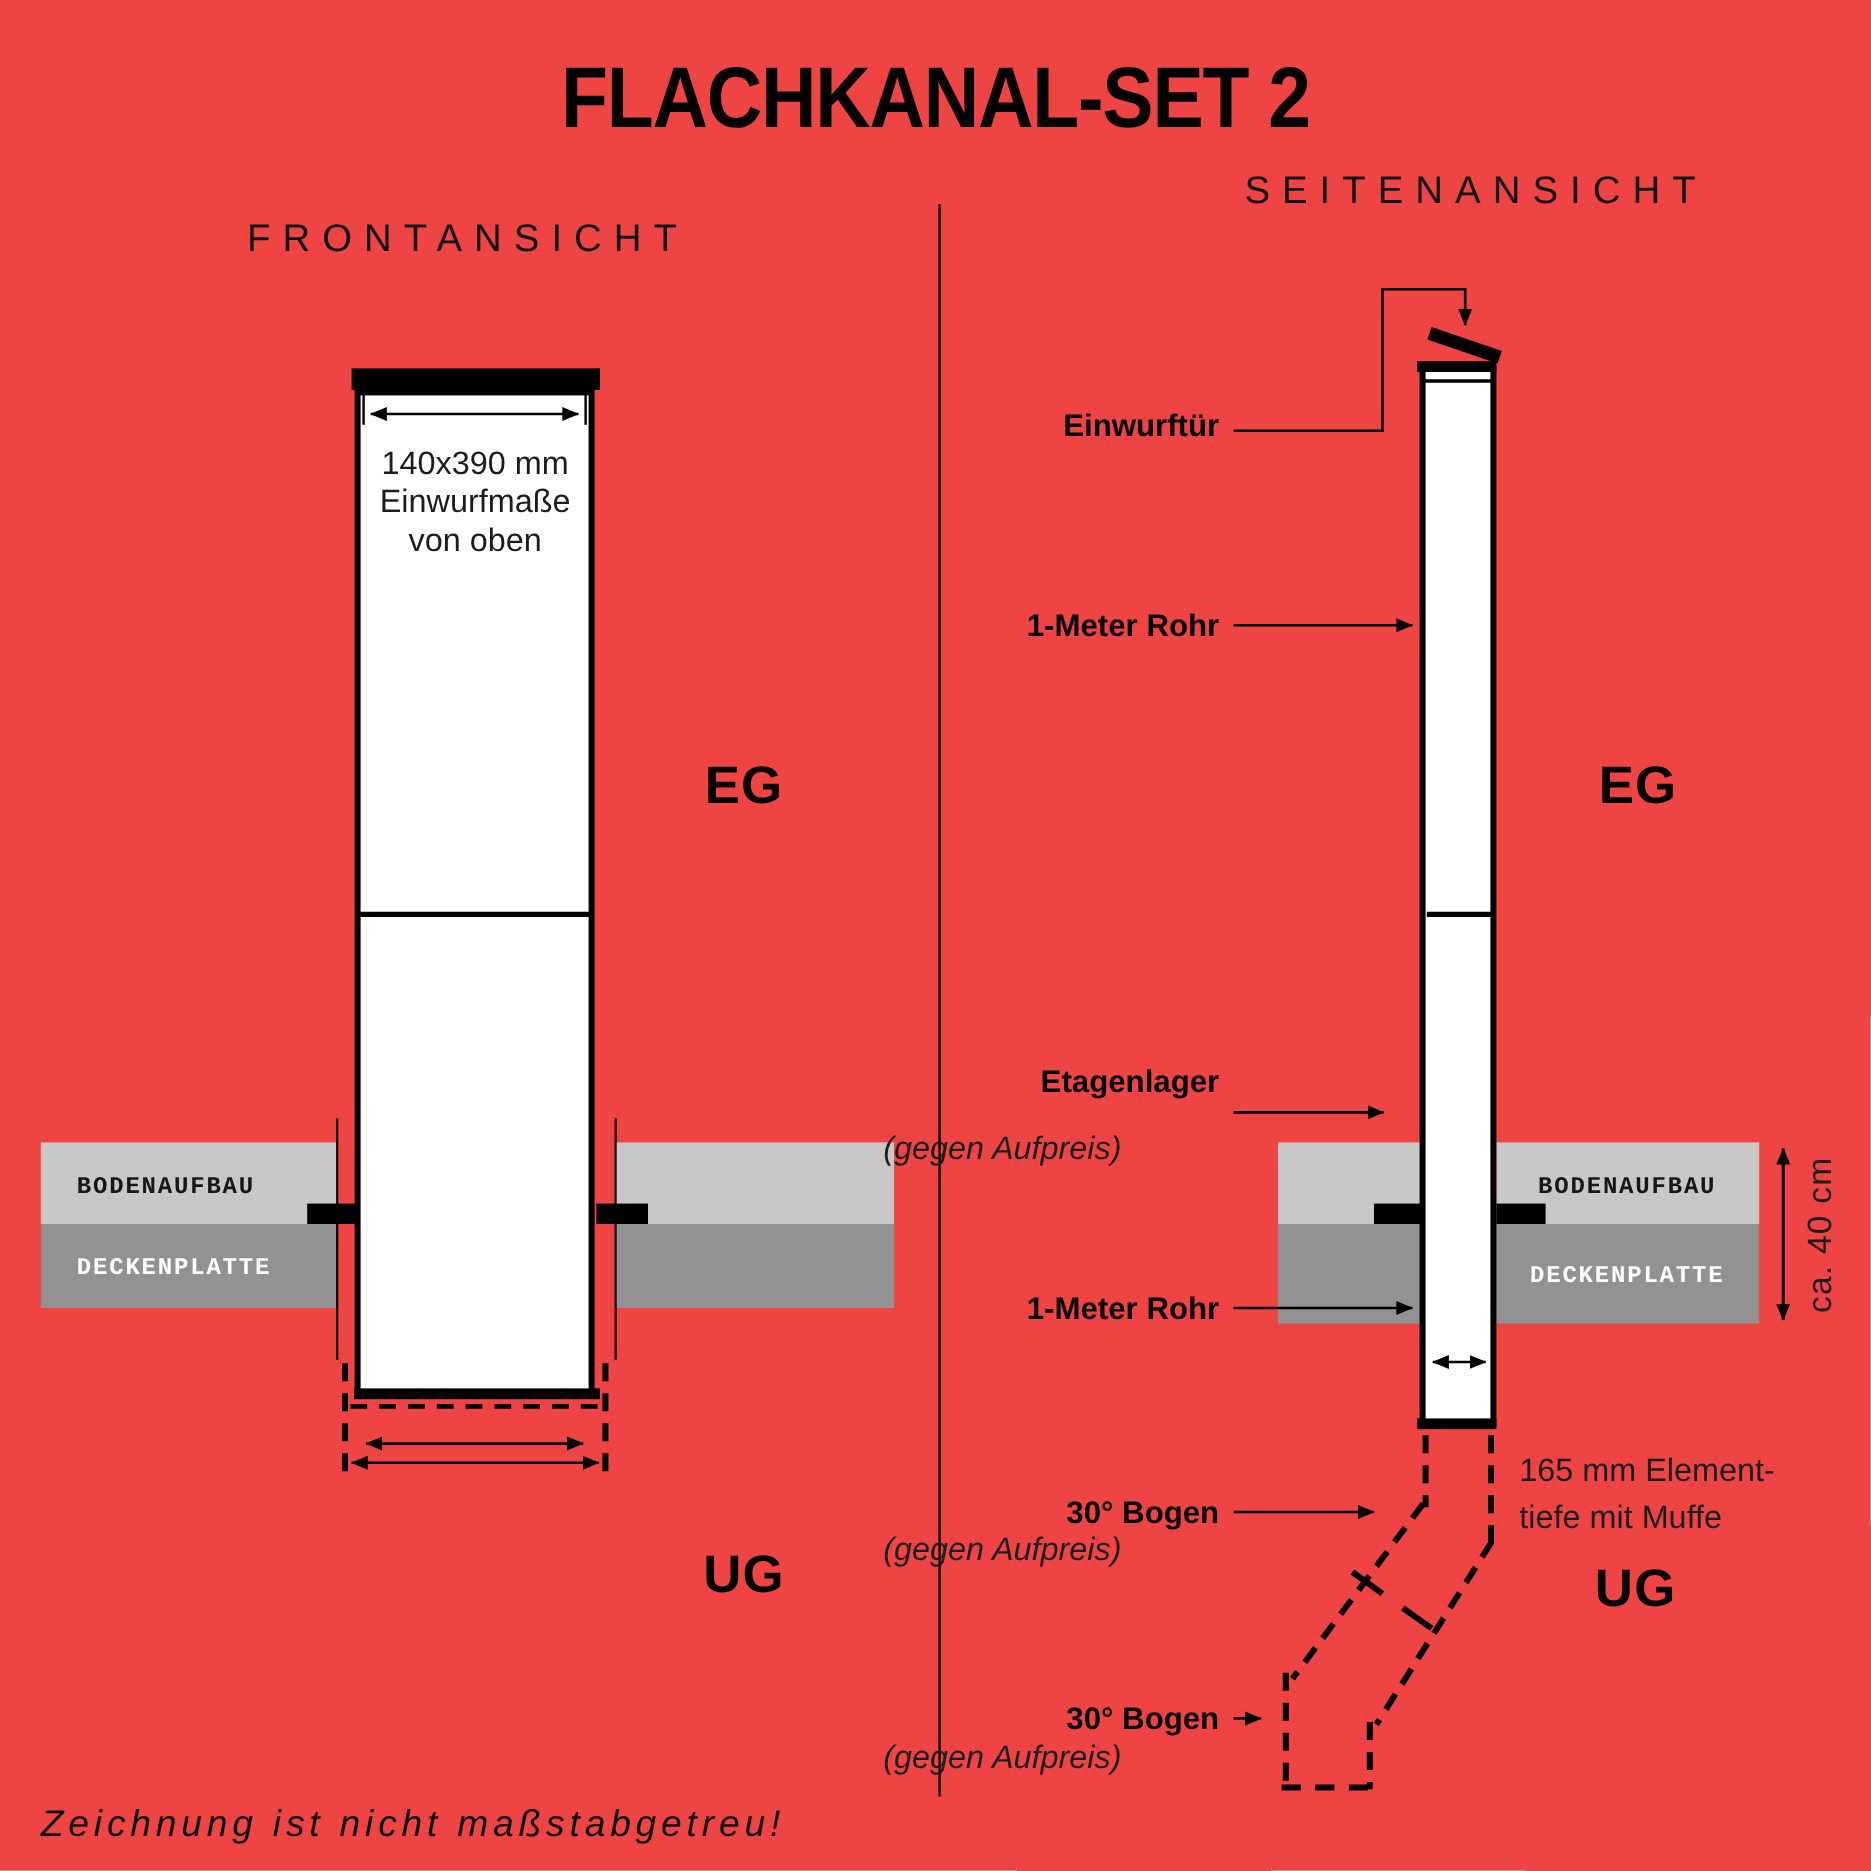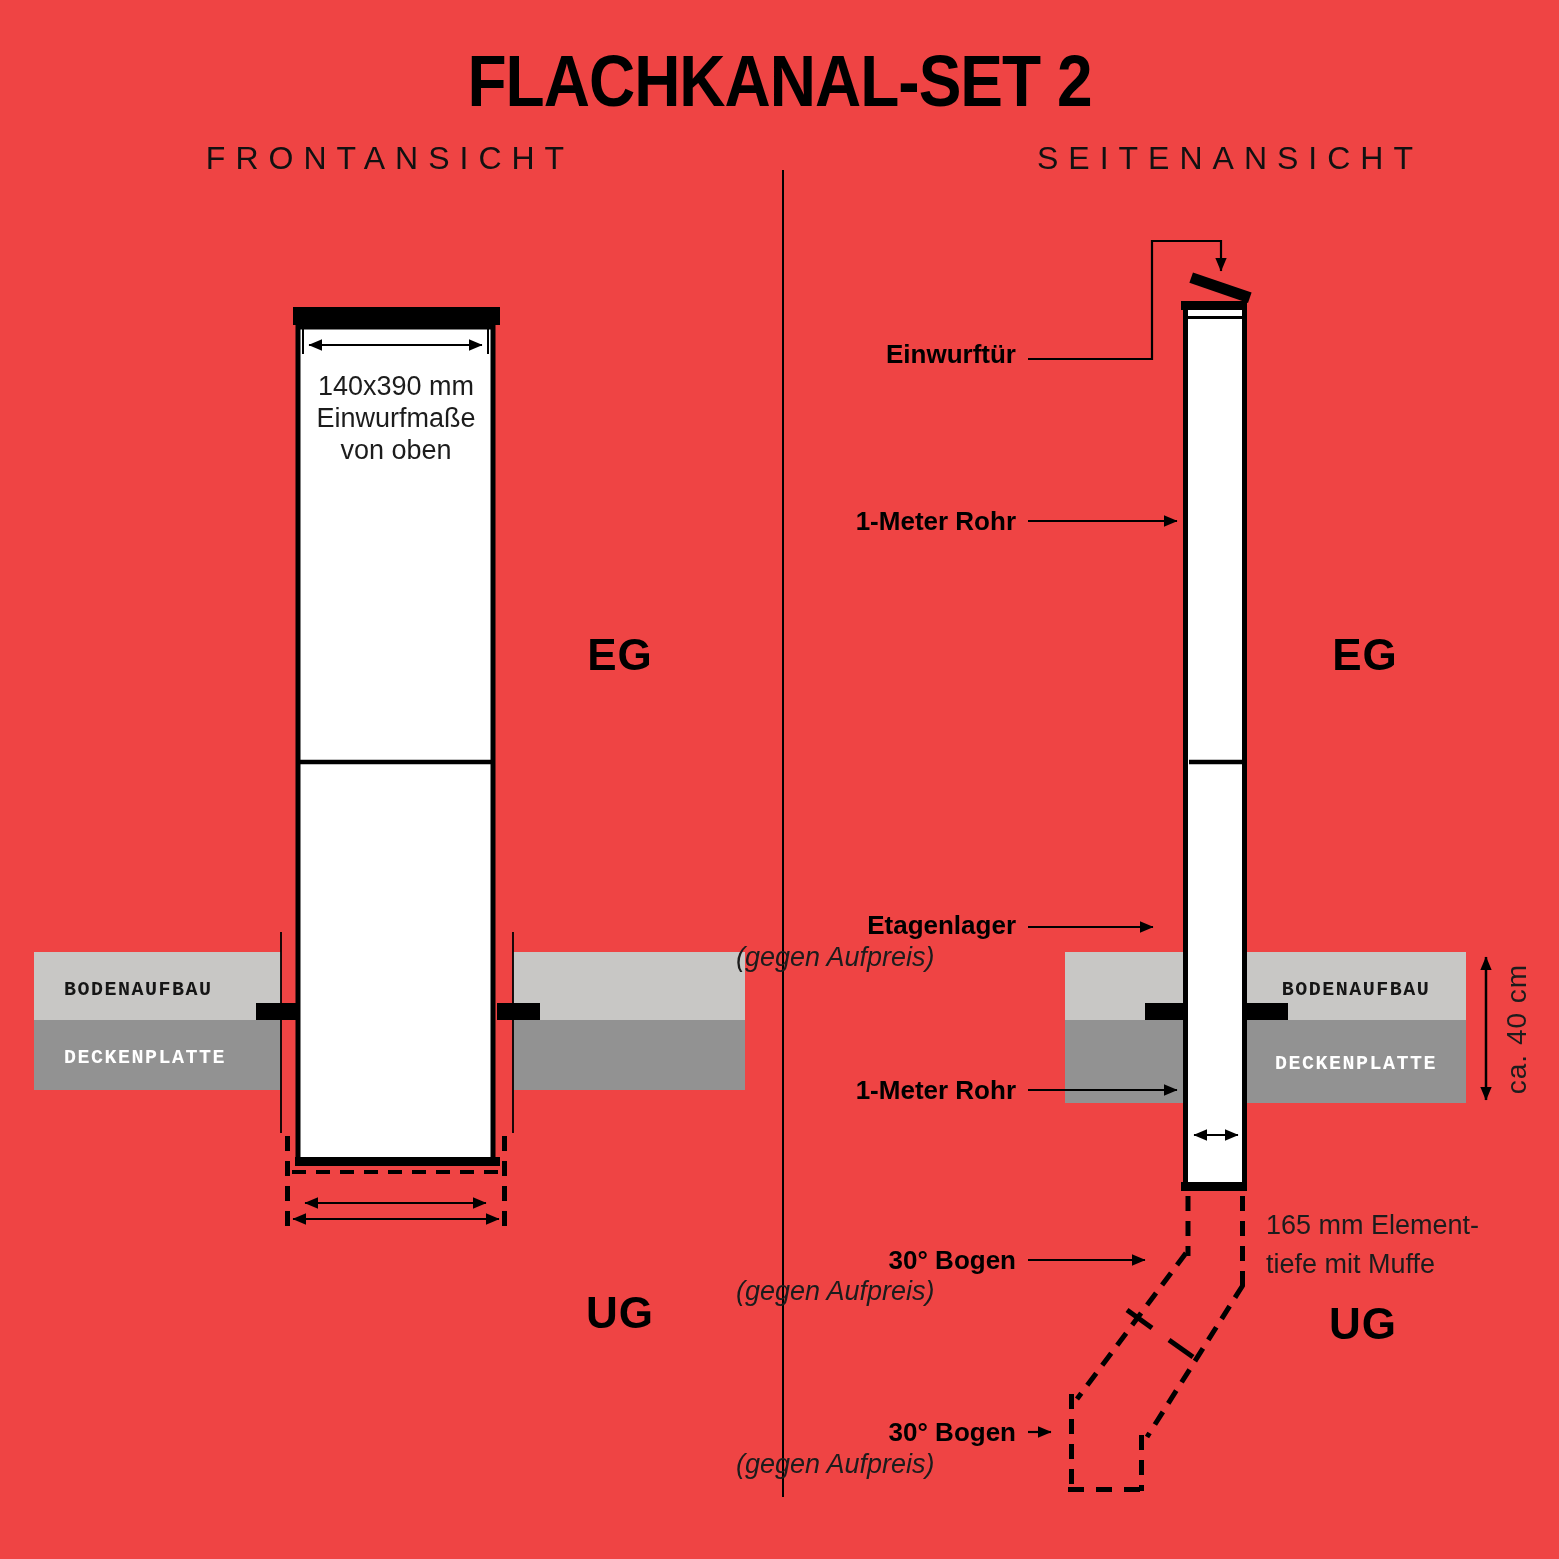--- a/index.html
+++ b/index.html
@@ -109,41 +109,42 @@
     <line x1="1028" y1="927" x2="1153" y2="927" stroke="#000" stroke-width="2.2" marker-end="url(#arr)"></line>
     <line x1="1028" y1="1090" x2="1177" y2="1090" stroke="#000" stroke-width="2.2" marker-end="url(#arr)"></line>
     <line x1="1028" y1="1260" x2="1145" y2="1260" stroke="#000" stroke-width="2.2" marker-end="url(#arr)"></line>
     <line x1="1028" y1="1432" x2="1051" y2="1432" stroke="#000" stroke-width="2.2" marker-end="url(#arr)"></line>
 
     <line x1="1486" y1="957" x2="1486" y2="1100" stroke="#000" stroke-width="2.5" marker-start="url(#arr)" marker-end="url(#arr)"></line>
   </svg>
 
   <div class="txt title">FLACHKANAL-SET 2</div>
 
-  <div class="txt heading" style="left:120px;">FRONTANSICHT</div>
+  <div class="txt heading" style="left:120px;margin-top:40px;">FRONTANSICHT</div>
   <div class="txt heading" style="left:960px;">SEITENANSICHT</div>
 
   <div class="txt light note3" style="left:271px;top:370px;width:250px;font-size:27px;">140x390 mm
 Einwurfmaße
 von oben</div>
   <div class="txt level" style="left:565px;top:630px;">EG</div>
   <div class="txt bandlabel" style="left:64px;top:978px;color:#161616;">BODENAUFBAU</div>
   <div class="txt bandlabel" style="left:64px;top:1046px;color:#ffffff;">DECKENPLATTE</div>
   <div class="txt level" style="left:565px;top:1288px;">UG</div>
 
   <div class="txt callout" style="left:766px;top:339px;">Einwurftür</div>
   <div class="txt callout" style="left:766px;top:506px;">1-Meter Rohr</div>
   <div class="txt level" style="left:1310px;top:630px;">EG</div>
-  <div class="txt callout" style="left:766px;top:910px;">Etagenlager</div>
+  <div class="txt callout" style="left:766px;top:886px;">Etagenlager</div>
   <div class="txt callnote" style="left:736px;top:941px;">(gegen Aufpreis)</div>
   <div class="txt bandlabel" style="left:1256px;top:978px;width:200px;text-align:center;color:#161616;">BODENAUFBAU</div>
   <div class="txt bandlabel" style="left:1256px;top:1052px;width:200px;text-align:center;color:#ffffff;">DECKENPLATTE</div>
   <div class="txt callout" style="left:766px;top:1075px;">1-Meter Rohr</div>
   <div class="txt light depth" style="left:1266px;top:1206px;">165 mm Element-
 tiefe mit Muffe</div>
   <div class="txt callout" style="left:766px;top:1245px;">30° Bogen</div>
   <div class="txt callnote" style="left:736px;top:1275px;">(gegen Aufpreis)</div>
   <div class="txt level" style="left:1308px;top:1299px;">UG</div>
   <div class="txt callout" style="left:766px;top:1417px;">30° Bogen</div>
   <div class="txt callnote" style="left:736px;top:1448px;">(gegen Aufpreis)</div>
   <div class="txt light rot" style="left:1417px;top:1015px;width:200px;height:28px;font-size:28px;letter-spacing:1px;">ca. 40 cm</div>
 
+  <div class="txt footer" style="left:34px;top:1502px;">Zeichnung ist nicht maßstabgetreu!</div>
 </div>
 
 </body></html>

